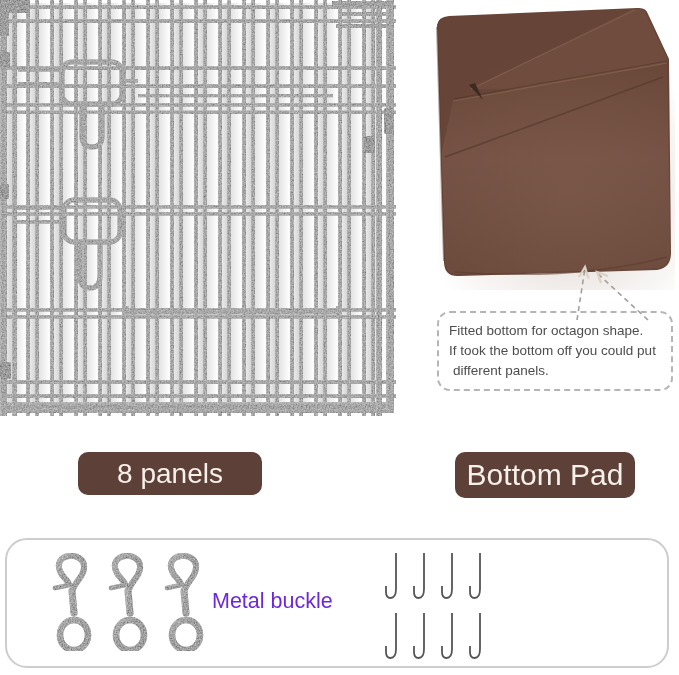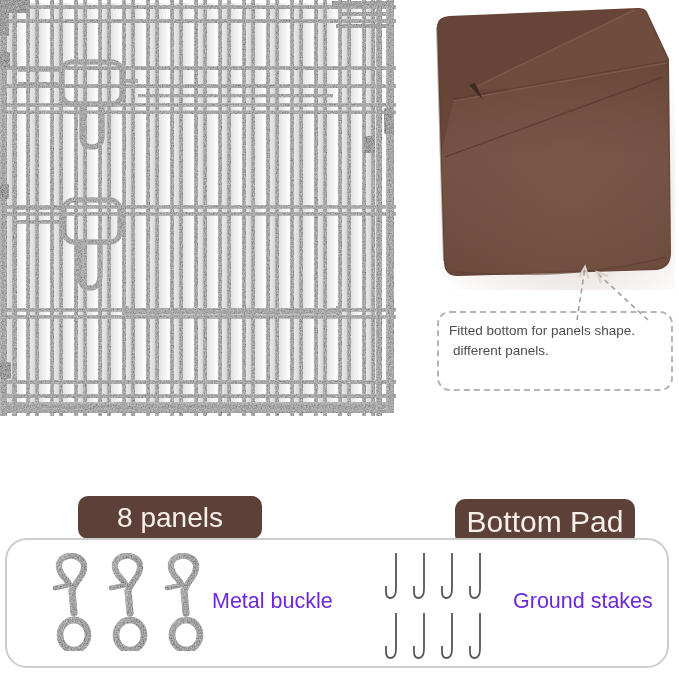--- a/index.html
+++ b/index.html
@@ -7,22 +7,22 @@
     position:relative;width:679px;height:675px;background:#ffffff;overflow:hidden;
     font-family:"Liberation Sans",sans-serif;
   }
   .abs{position:absolute;}
   
   .badge{
     position:absolute;display:flex;align-items:center;justify-content:center;
     background:#5d4037;color:#f6f0ea;border-radius:10px;
     font-family:"Liberation Sans",sans-serif;
   }
-  .badge-panels{left:78px;top:452px;width:184px;height:43px;font-size:28px;margin-top:44px;}
-  .badge-pad{left:455px;top:452px;width:180px;height:46px;font-size:30px;margin-top:47px;}
+  .badge-panels{left:78px;top:452px;width:184px;height:43px;font-size:28px;}
+  .badge-pad{left:455px;top:452px;width:180px;height:46px;font-size:30px;}
   
   .callout{
     position:absolute;left:437px;top:311px;width:236px;height:80px;
     border:2px dashed #b5b5b5;border-radius:13px;box-sizing:border-box;
     padding:8px 10px;color:#4d4d4d;font-size:13.5px;line-height:20px;
   }
   
   .acc-box{
     position:absolute;left:5px;top:538px;width:664px;height:130px;
     border:2px solid #cdcdcd;border-radius:22px;box-sizing:border-box;background:#ffffff;
@@ -190,21 +190,22 @@
       <path d="M37,68 L45,16"></path>
       <path d="M108,68 L57,21"></path>
     </g>
     <g stroke="#ddd1c6" stroke-width="2.2" fill="none">
       <path d="M39,25 L45,15 L48.5,26.5"></path>
       <path d="M61,31 L57,20 L68,24"></path>
     </g>
   </svg>
 
   <div class="callout">
-    <div>Fitted bottom for panels shape.</div>
+    <div>Fitted bottom for octagon shape.</div>
+    <div>If took the bottom off you could put</div>
     <div style="padding-left:4px;">different panels.</div>
   </div>
 
   <div class="badge badge-panels">8 panels</div>
   <div class="badge badge-pad">Bottom Pad</div>
 
   <div class="acc-box"></div>
 
   <svg class="abs" style="left:46px;top:553px" width="206" height="98" viewBox="0 0 206 98">
     <g filter="url(#speck)">
@@ -218,15 +219,14 @@
   <svg class="abs" style="left:382px;top:549px" width="112" height="114" viewBox="0 0 112 114">
     <use href="#stakeShape" x="2" y="2"></use>
     <use href="#stakeShape" x="30" y="2"></use>
     <use href="#stakeShape" x="58" y="2"></use>
     <use href="#stakeShape" x="86" y="2"></use>
     <use href="#stakeShape" x="2" y="62"></use>
     <use href="#stakeShape" x="30" y="62"></use>
     <use href="#stakeShape" x="58" y="62"></use>
     <use href="#stakeShape" x="86" y="62"></use>
   </svg>
-  <div class="acc-label label-stakes">Ground stakes</div>
 
 </div>
 
 </body></html>

